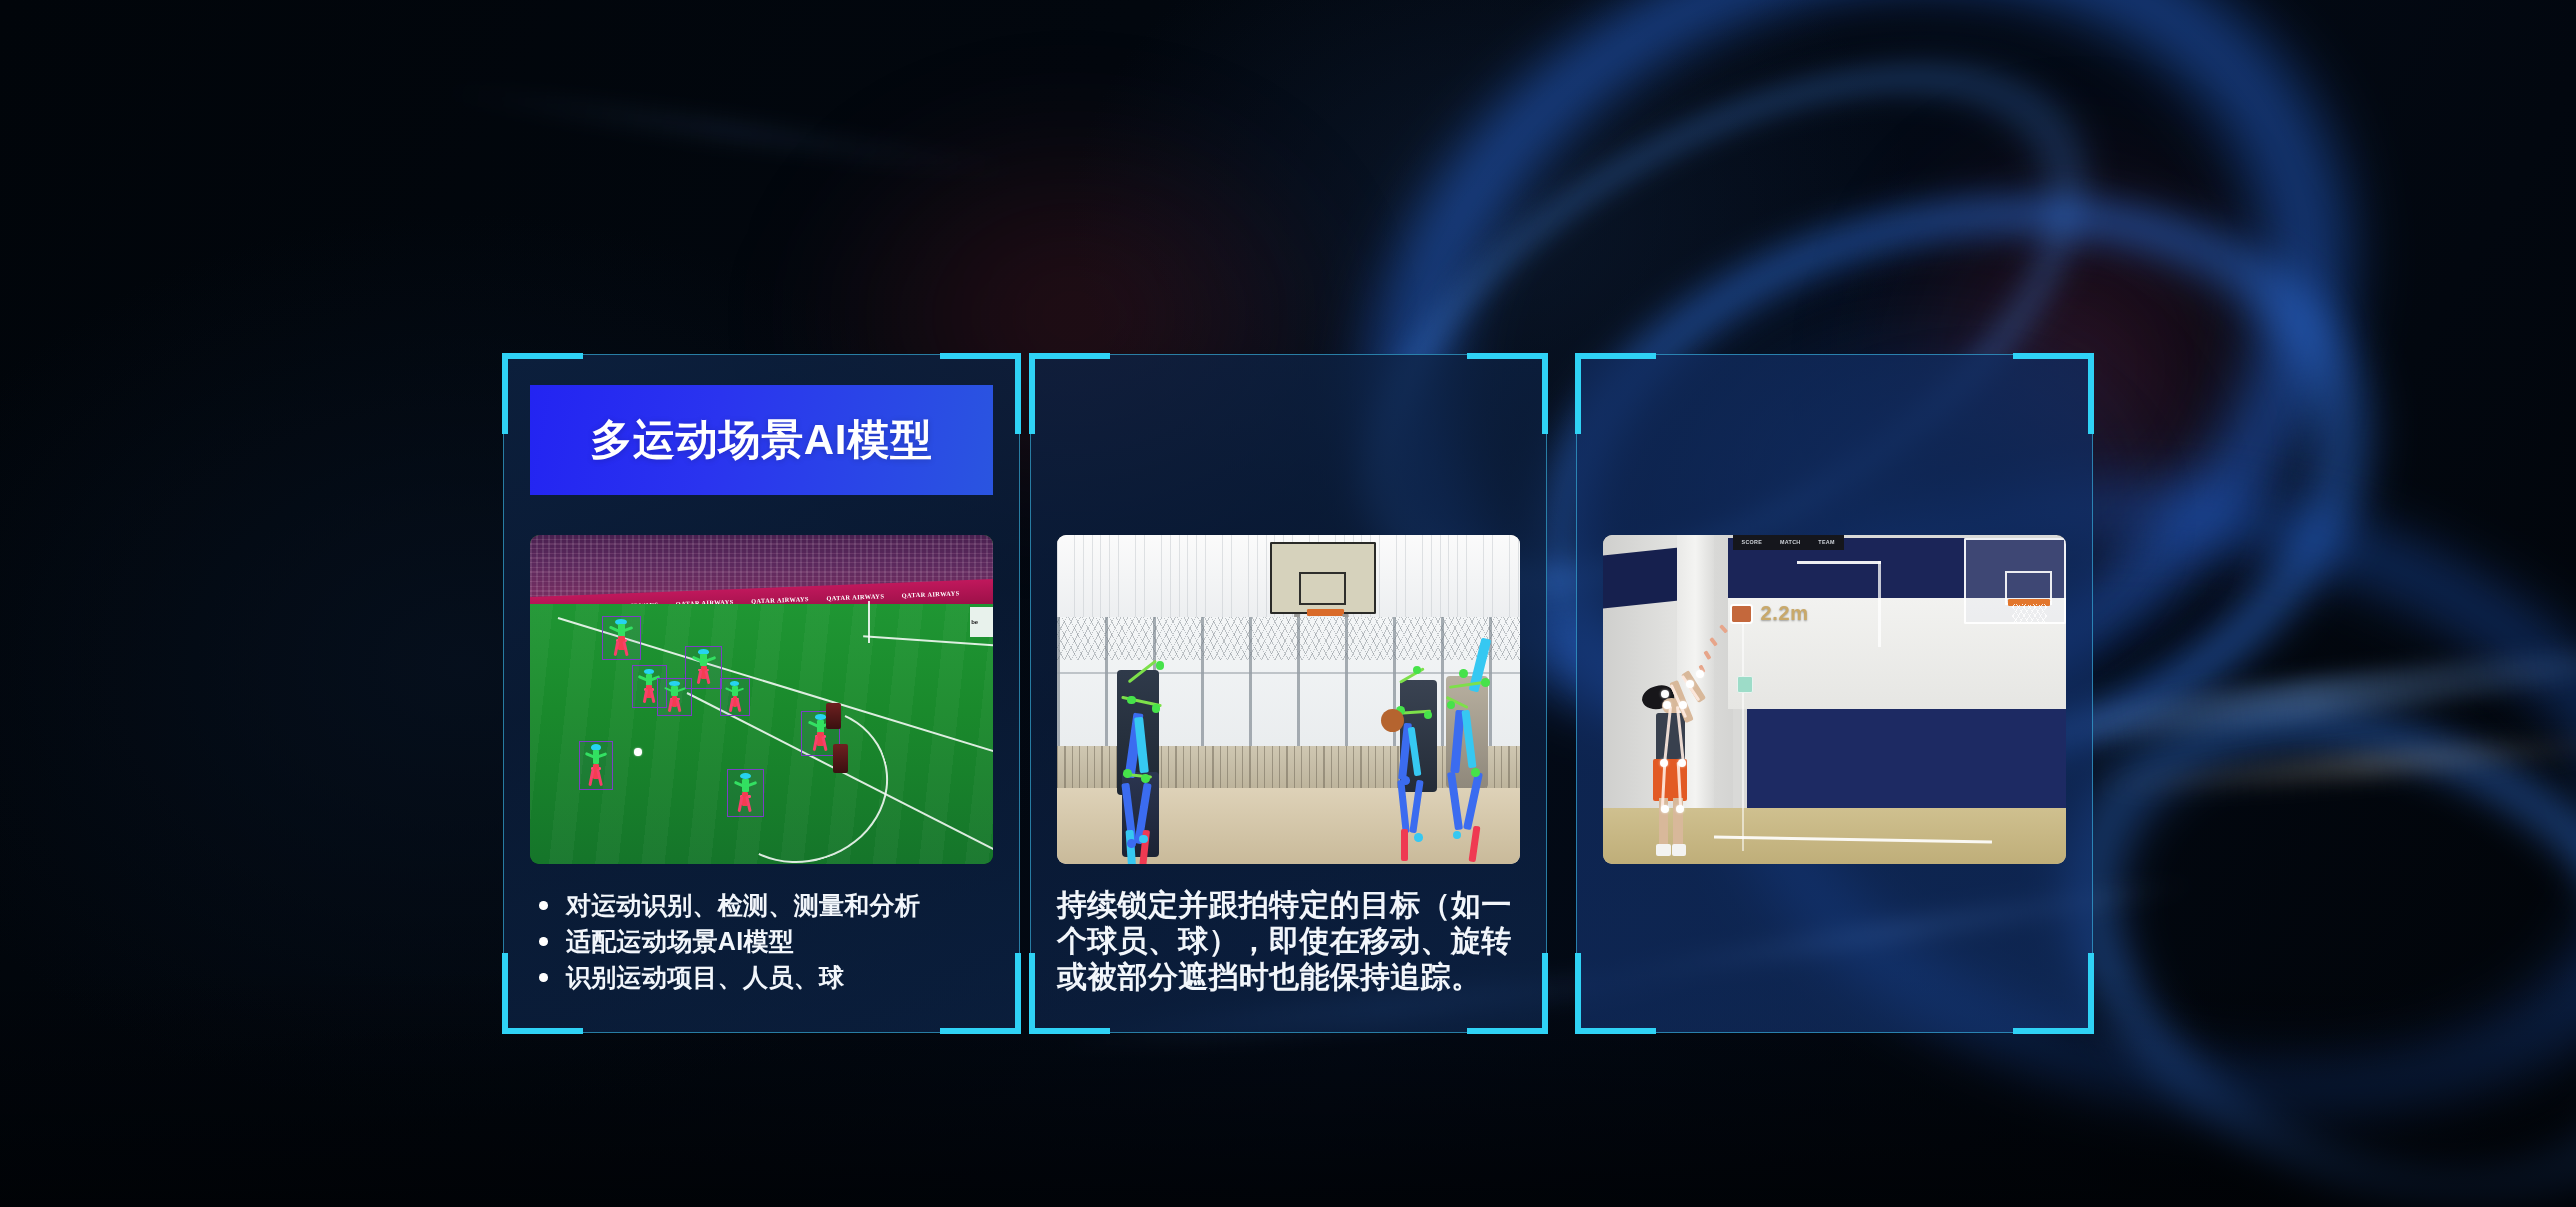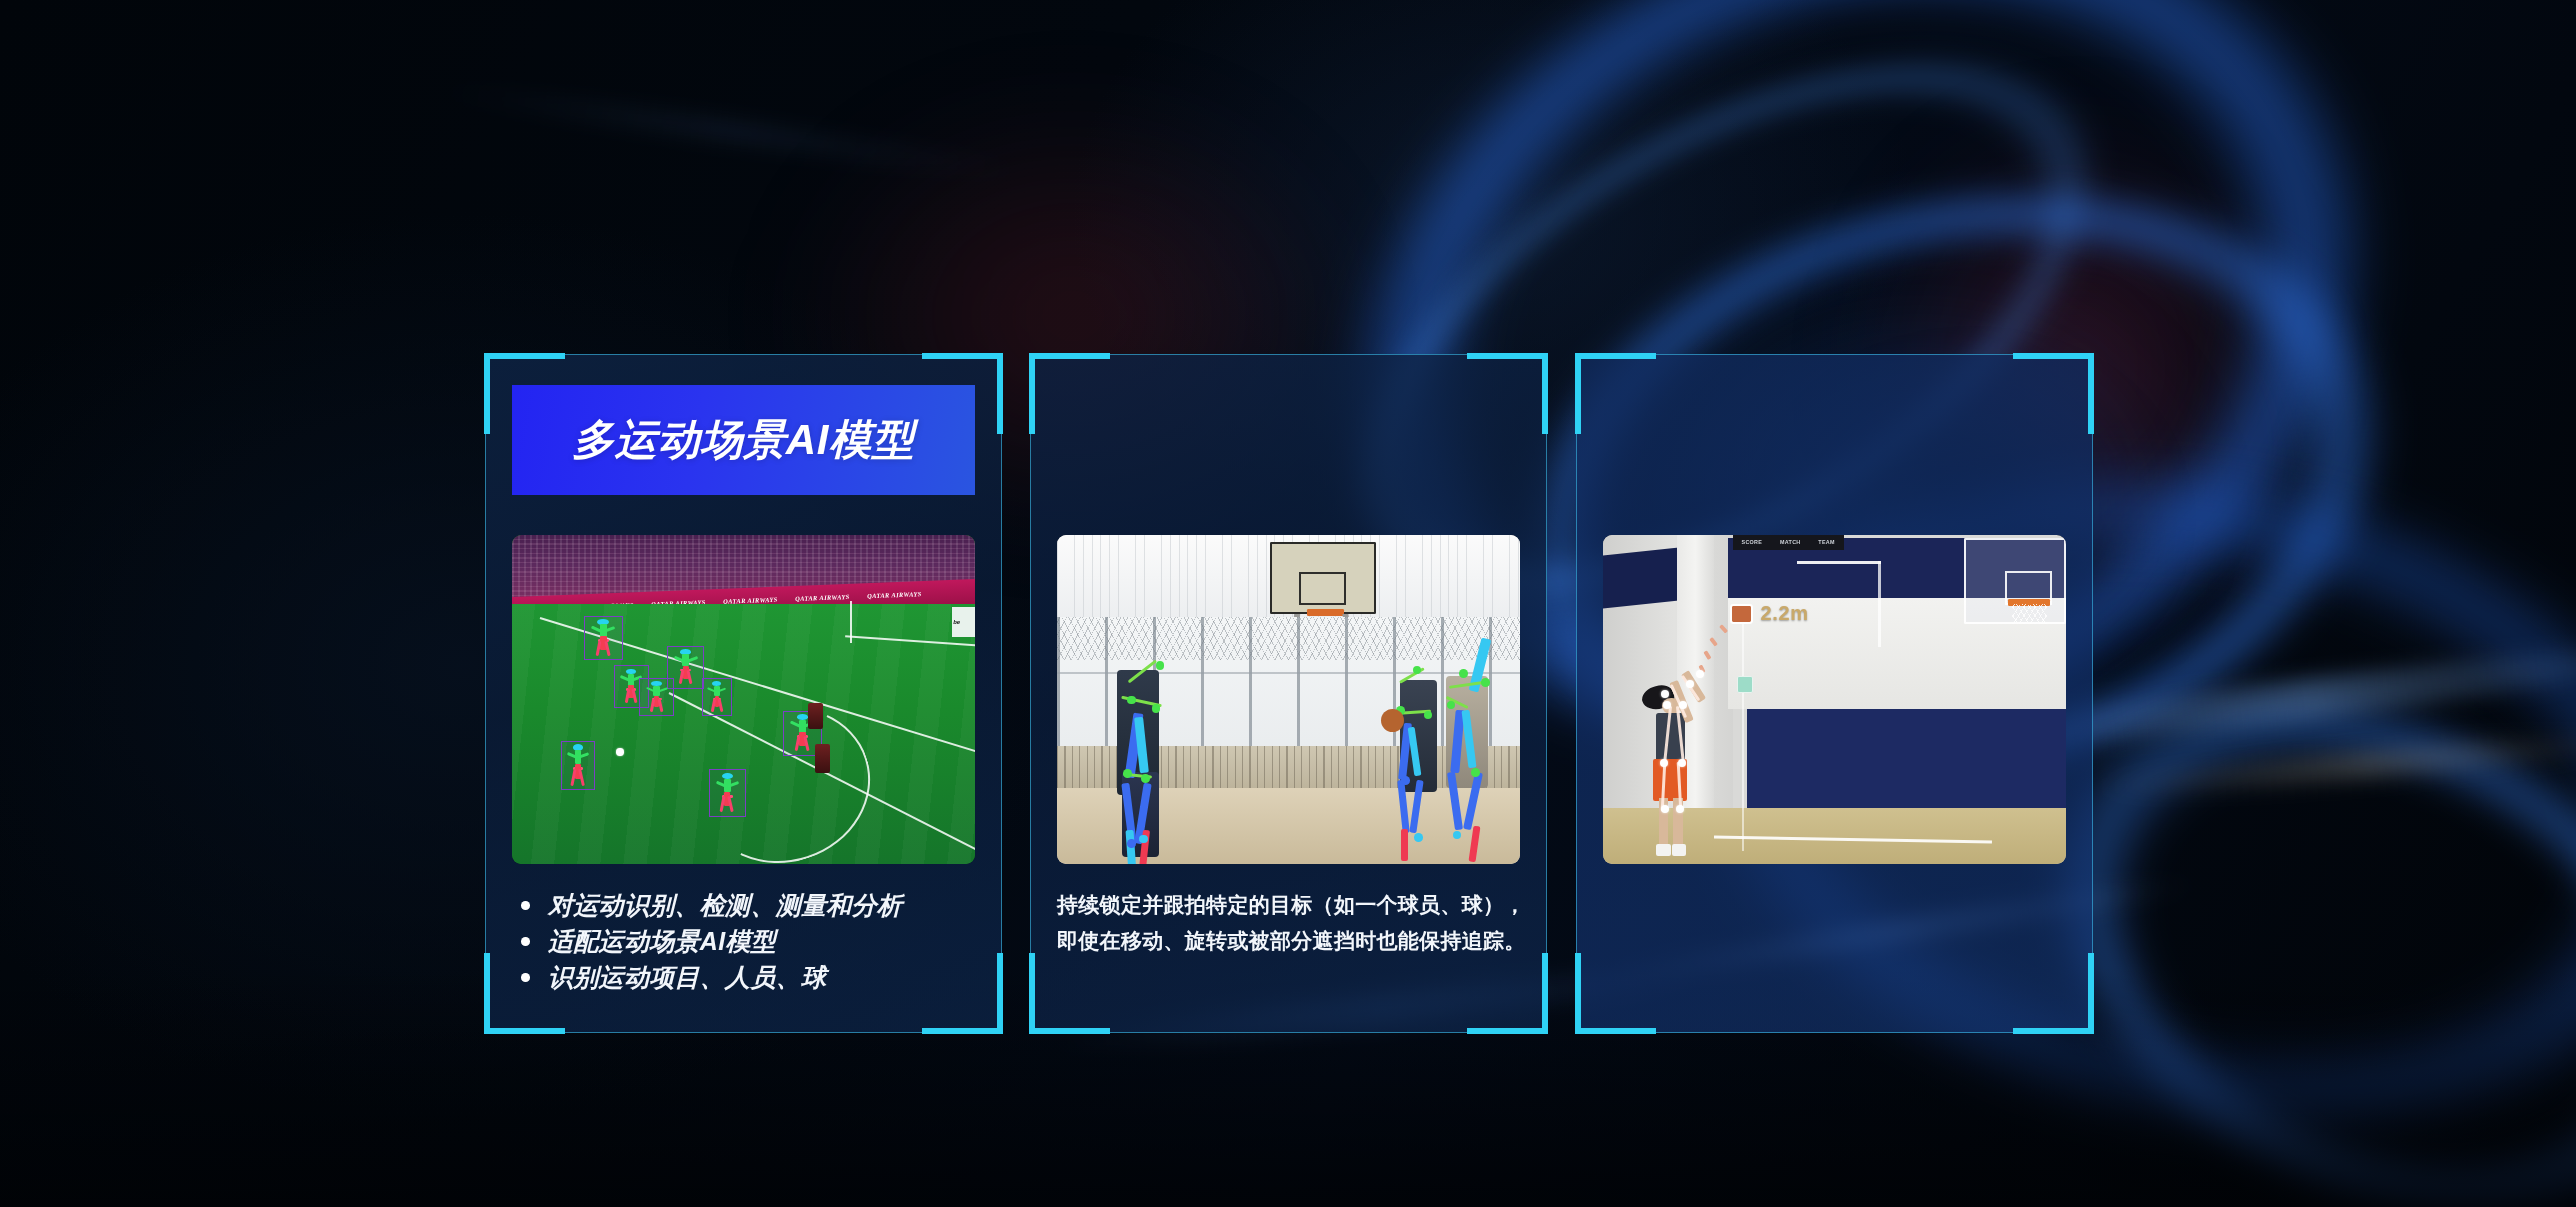--- a/index.html
+++ b/index.html
@@ -103,21 +103,21 @@
 
   
   #cards { position:absolute; left:0; top:0; width:2576px; height:1208px; }
 
   .card {
     position:absolute;
     top:354px;
     width:517px;
     height:679px;
   }
-  .card.c1 { left:485px;font-style:italic; }
+  .card.c1 { left:503px; }
   .card.c2 { left:1030px; }
   .card.c3 { left:1576px; }
 
   .card-panel {
     position:absolute; inset:0;
     background:linear-gradient(165deg, rgba(13,34,66,.88) 0%, rgba(10,28,56,.82) 45%, rgba(13,38,76,.72) 100%);
   }
   .card.c2 .card-panel {
     background:linear-gradient(165deg, rgba(13,34,68,.80) 0%, rgba(11,30,62,.74) 45%, rgba(16,44,88,.62) 100%);
   }
@@ -182,21 +182,21 @@
   .bullets li::before {
     content:"";
     position:absolute;
     left:9.4px; top:14px;
     width:8.7px; height:8.7px;
     border-radius:50%;
     background:#ffffff;
   }
   .para {
     color:#f2f6fb;
-    font-size:21px;
+    font-size:30px;
     line-height:36px;
     font-weight:600;
     letter-spacing:0.3px;
   }
   .card.c3 .para { font-size:23.5px; line-height:34px; }
 
   
   .soccer { position:absolute; inset:0; background:#1b8a2e; }
   .sc-stand {
     position:absolute; left:0; top:0; width:100%; height:20%;

